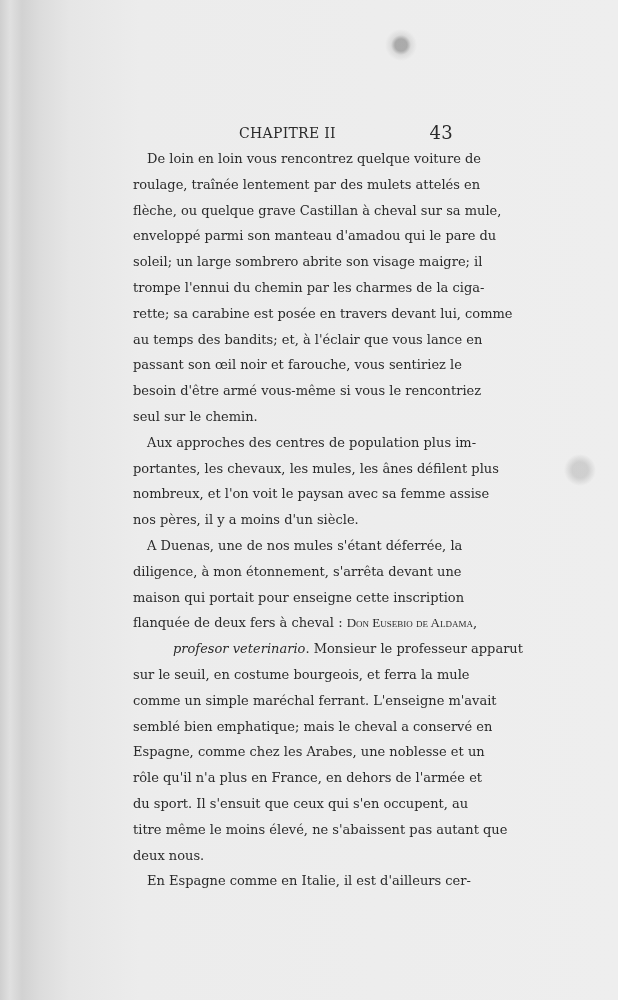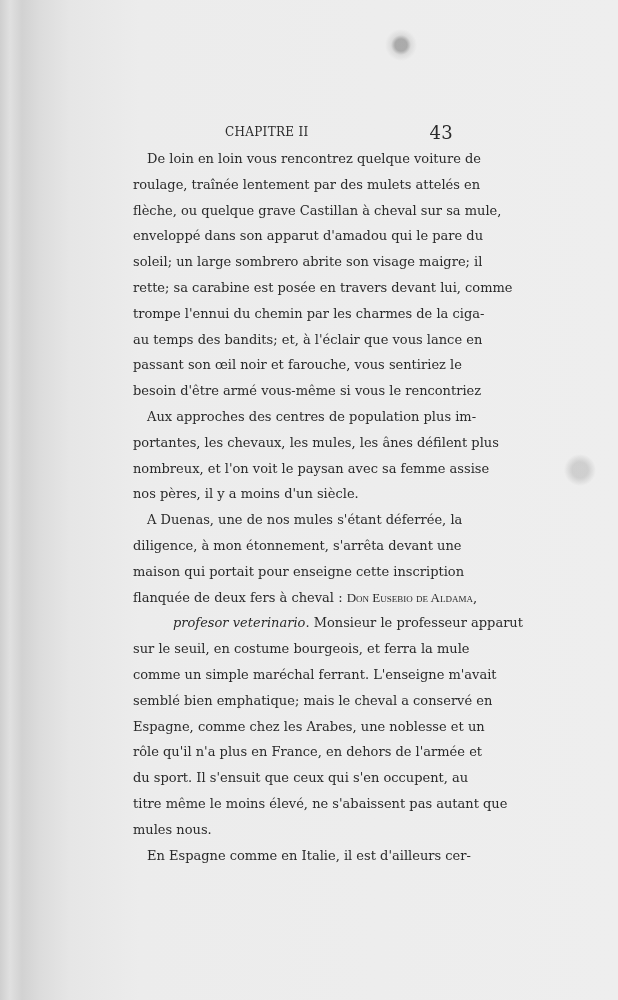--- a/index.html
+++ b/index.html
@@ -13,21 +13,21 @@
     font-family: "DejaVu Serif", "Liberation Serif", serif;
     color: #2a2a2a;
   }
   .page {
     position: absolute; left: 0; top: 0; width: 618px; height: 1000px;
   }
   .header {
     position: absolute; top: 122px; left: 147px; width: 322px; height: 20px;
     font-size: 12.5px; letter-spacing: 0.3px;
   }
-  .header .title { position: absolute; left: 78px; top: 3px; font-size: 12px; }
+  .header .title { position: absolute; left: 92px; top: 3px; font-size: 14px; }
   .header .num { position: absolute; right: 16px; top: 0; font-size: 18px; }
   .body {
     position: absolute; top: 146px; left: 133px; width: 322px;
     font-size: 13px; line-height: 25.8px; text-align: justify;
   }
   .line { display: block; height: 25.8px; white-space: nowrap; text-align-last: justify; text-align: justify; }
   .line.last { text-align-last: left; }
   .indent { padding-left: 14px; }
   .sc { font-variant: small-caps; font-family: Liberation Serif, serif; }
   .it { font-style: italic; margin-left: 40px; }
@@ -40,27 +40,28 @@
     <span class="title">CHAPITRE II</span>
     <span class="num">43</span>
   </div>
 
   <div class="body">
 
     <div>
       <span class="line indent">De loin en loin vous rencontrez quelque voiture de</span>
       <span class="line">roulage, traînée lentement par des mulets attelés en</span>
       <span class="line">flèche, ou quelque grave Castillan à cheval sur sa mule,</span>
-      <span class="line">enveloppé dans son apparut d'amadou qui le pare du</span>
+      <span class="line">enveloppé parmi son manteau d'amadou qui le pare du</span>
       <span class="line">soleil; un large sombrero abrite son visage maigre; il</span>
+      <span class="line">trompe l'ennui du chemin par les charmes de la ciga-</span>
       <span class="line">rette; sa carabine est posée en travers devant lui, comme</span>
-      <span class="line">trompe l'ennui du chemin par les charmes de la ciga-</span>
       <span class="line">au temps des bandits; et, à l'éclair que vous lance en</span>
       <span class="line">passant son œil noir et farouche, vous sentiriez le</span>
       <span class="line">besoin d'être armé vous-même si vous le rencontriez</span>
+      <span class="line last">seul sur le chemin.</span>
     </div>
 
     <div>
       <span class="line indent">Aux approches des centres de population plus im-</span>
       <span class="line">portantes, les chevaux, les mules, les ânes défilent plus</span>
       <span class="line">nombreux, et l'on voit le paysan avec sa femme assise</span>
       <span class="line last">nos pères, il y a moins d'un siècle.</span>
     </div>
 
     <div>
@@ -69,20 +70,20 @@
       <span class="line">maison qui portait pour enseigne cette inscription</span>
       <span class="line"><span>flanquée de deux fers à cheval : </span><span class="sc">Don Eusebio de Aldama</span><span>,</span></span>
       <span class="line"><span class="it">profesor veterinario</span><span>. Monsieur le professeur apparut</span></span>
       <span class="line">sur le seuil, en costume bourgeois, et ferra la mule</span>
       <span class="line">comme un simple maréchal ferrant. L'enseigne m'avait</span>
       <span class="line">semblé bien emphatique; mais le cheval a conservé en</span>
       <span class="line">Espagne, comme chez les Arabes, une noblesse et un</span>
       <span class="line">rôle qu'il n'a plus en France, en dehors de l'armée et</span>
       <span class="line">du sport. Il s'ensuit que ceux qui s'en occupent, au</span>
       <span class="line">titre même le moins élevé, ne s'abaissent pas autant que</span>
-      <span class="line last">mules nous.</span>
+      <span class="line last">deux nous.</span>
     </div>
 
     <div>
       <span class="line indent">En Espagne comme en Italie, il est d'ailleurs cer-</span>
     </div>
   </div>
 </div>
 
 </body></html>

